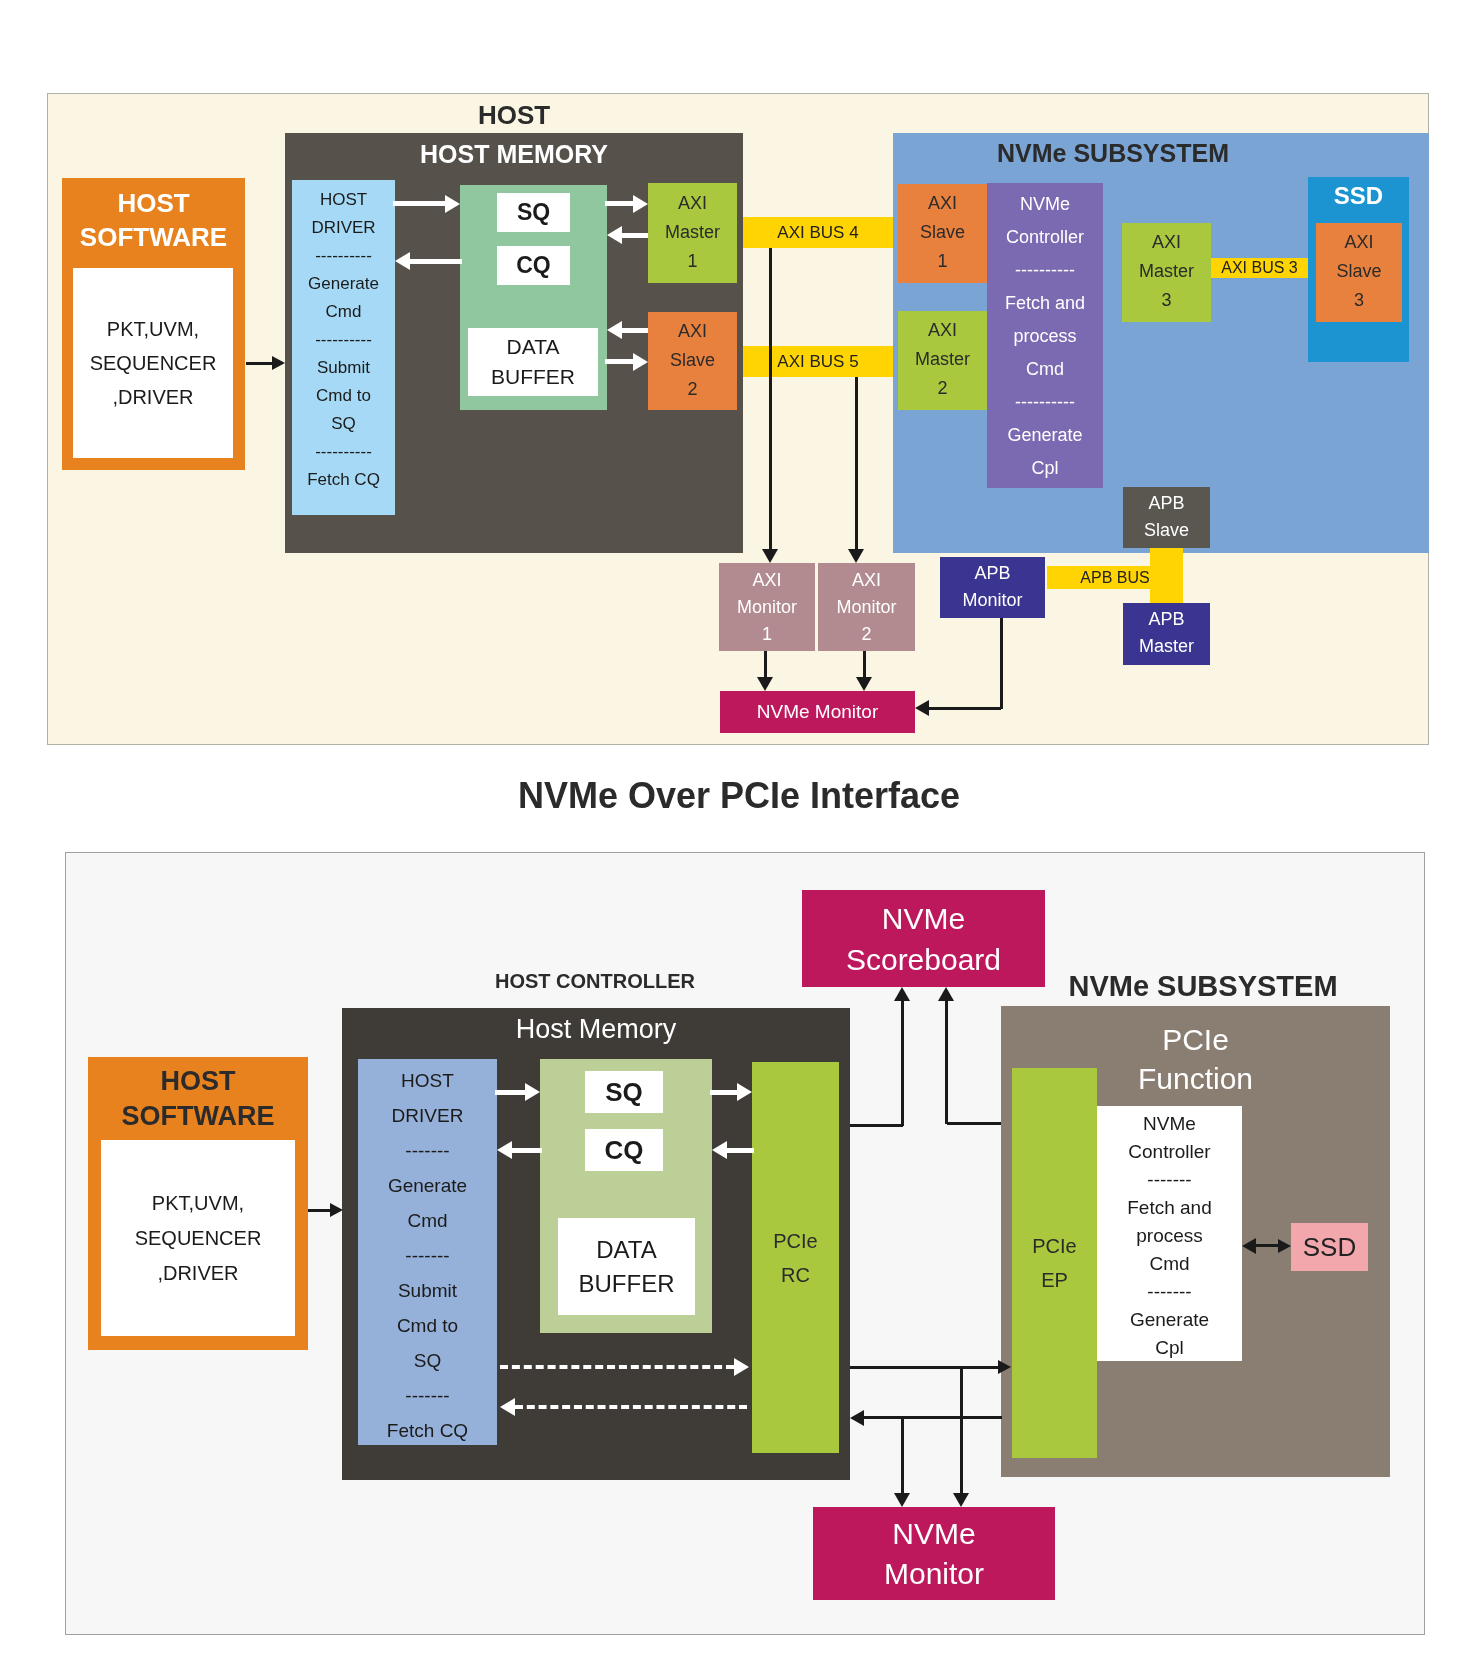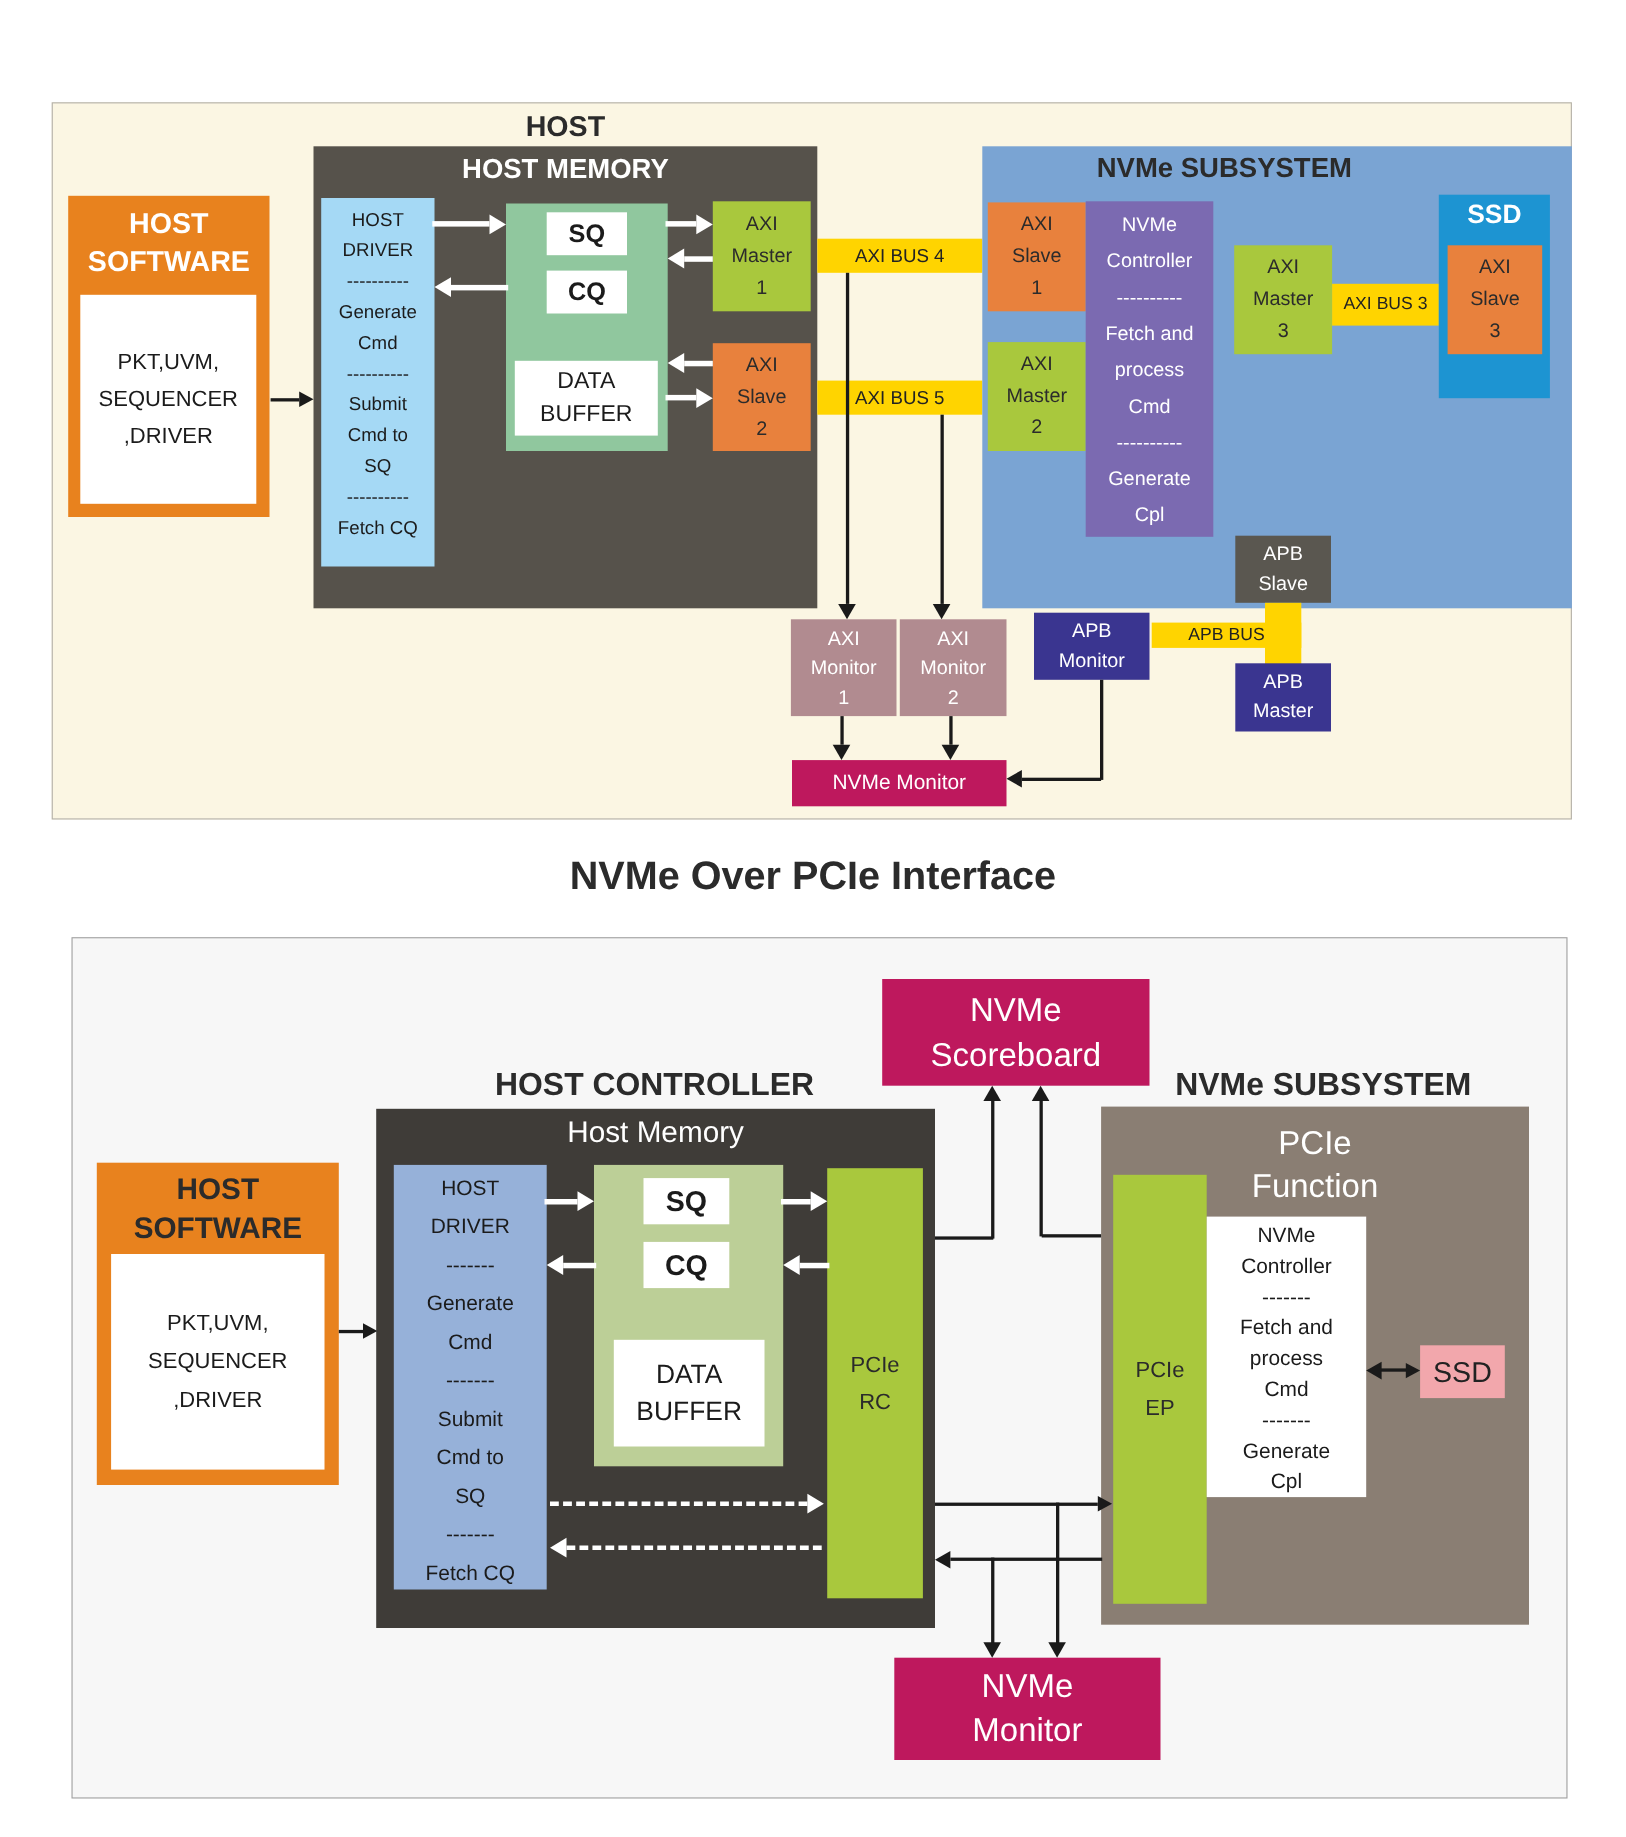--- a/index.html
+++ b/index.html
@@ -108,21 +108,21 @@
 Fetch and
 process
 Cmd
 ----------
 Generate
 Cpl</div>
 
   <div class="abs ygreen txt" style="left:1122px;top:223px;width:89px;height:99px;font-size:18px;line-height:29px;padding-top:5px;">AXI
 Master
 3</div>
-  <div class="abs busyellow flexc" style="left:1211px;top:258px;width:97px;height:38px;font-size:16px;">AXI BUS 3</div>
+  <div class="abs busyellow flexc" style="left:1211px;top:258px;width:97px;height:20px;font-size:16px;">AXI BUS 3</div>
 
   <div class="abs ssdblue" style="left:1308px;top:177px;width:101px;height:185px;"></div>
   <div class="abs ttl" style="left:1308px;top:182px;width:101px;font-size:24px;color:#fff;">SSD</div>
   <div class="abs salmon txt" style="left:1316px;top:223px;width:86px;height:99px;font-size:18px;line-height:29px;padding-top:5px;">AXI
 Slave
 3</div>
 
   <div class="abs apbgray txt" style="left:1123px;top:487px;width:87px;height:61px;font-size:18px;line-height:27px;padding-top:3px;">APB
 Slave</div>
   <div class="abs busyellow" style="left:1150px;top:548px;width:33px;height:57px;"></div>
@@ -168,21 +168,21 @@
   <div class="abs blk" style="left:246px;top:362px;width:26px;height:3px;"></div>
   <div class="abs bah-r" style="left:272px;top:356px;"></div>
 
   <div class="abs ttl" style="left:0;top:775px;width:1478px;font-size:36px;">NVMe Over PCIe Interface</div>
 
   <div class="abs gray-panel" style="left:65px;top:852px;width:1360px;height:783px;"></div>
 
   <div class="abs brightblue flexc txt" style="left:802px;top:890px;width:243px;height:97px;font-size:30px;line-height:41px;">NVMe
 Scoreboard</div>
 
-  <div class="abs ttl" style="left:380px;top:970px;width:430px;font-size:29px;">HOST CONTROLLER</div>
+  <div class="abs ttl" style="left:380px;top:970px;width:430px;font-size:20px;">HOST CONTROLLER</div>
   <div class="abs ttl" style="left:1048px;top:970px;width:310px;font-size:29px;">NVMe SUBSYSTEM</div>
 
   <div class="abs darkbox2" style="left:342px;top:1008px;width:508px;height:472px;"></div>
   <div class="abs ttl" style="left:342px;top:1014px;width:508px;font-size:27px;color:#fff;font-weight:normal;">Host Memory</div>
 
   <div class="abs orangebox" style="left:88px;top:1057px;width:220px;height:293px;"></div>
   <div class="abs txt" style="left:88px;top:1064px;width:220px;font-size:27px;font-weight:bold;color:#2b2b2b;line-height:35px;">HOST
 SOFTWARE</div>
   <div class="abs whitebox flexc txt" style="left:101px;top:1140px;width:194px;height:196px;font-size:20px;line-height:35px;">PKT,UVM,
 SEQUENCER

